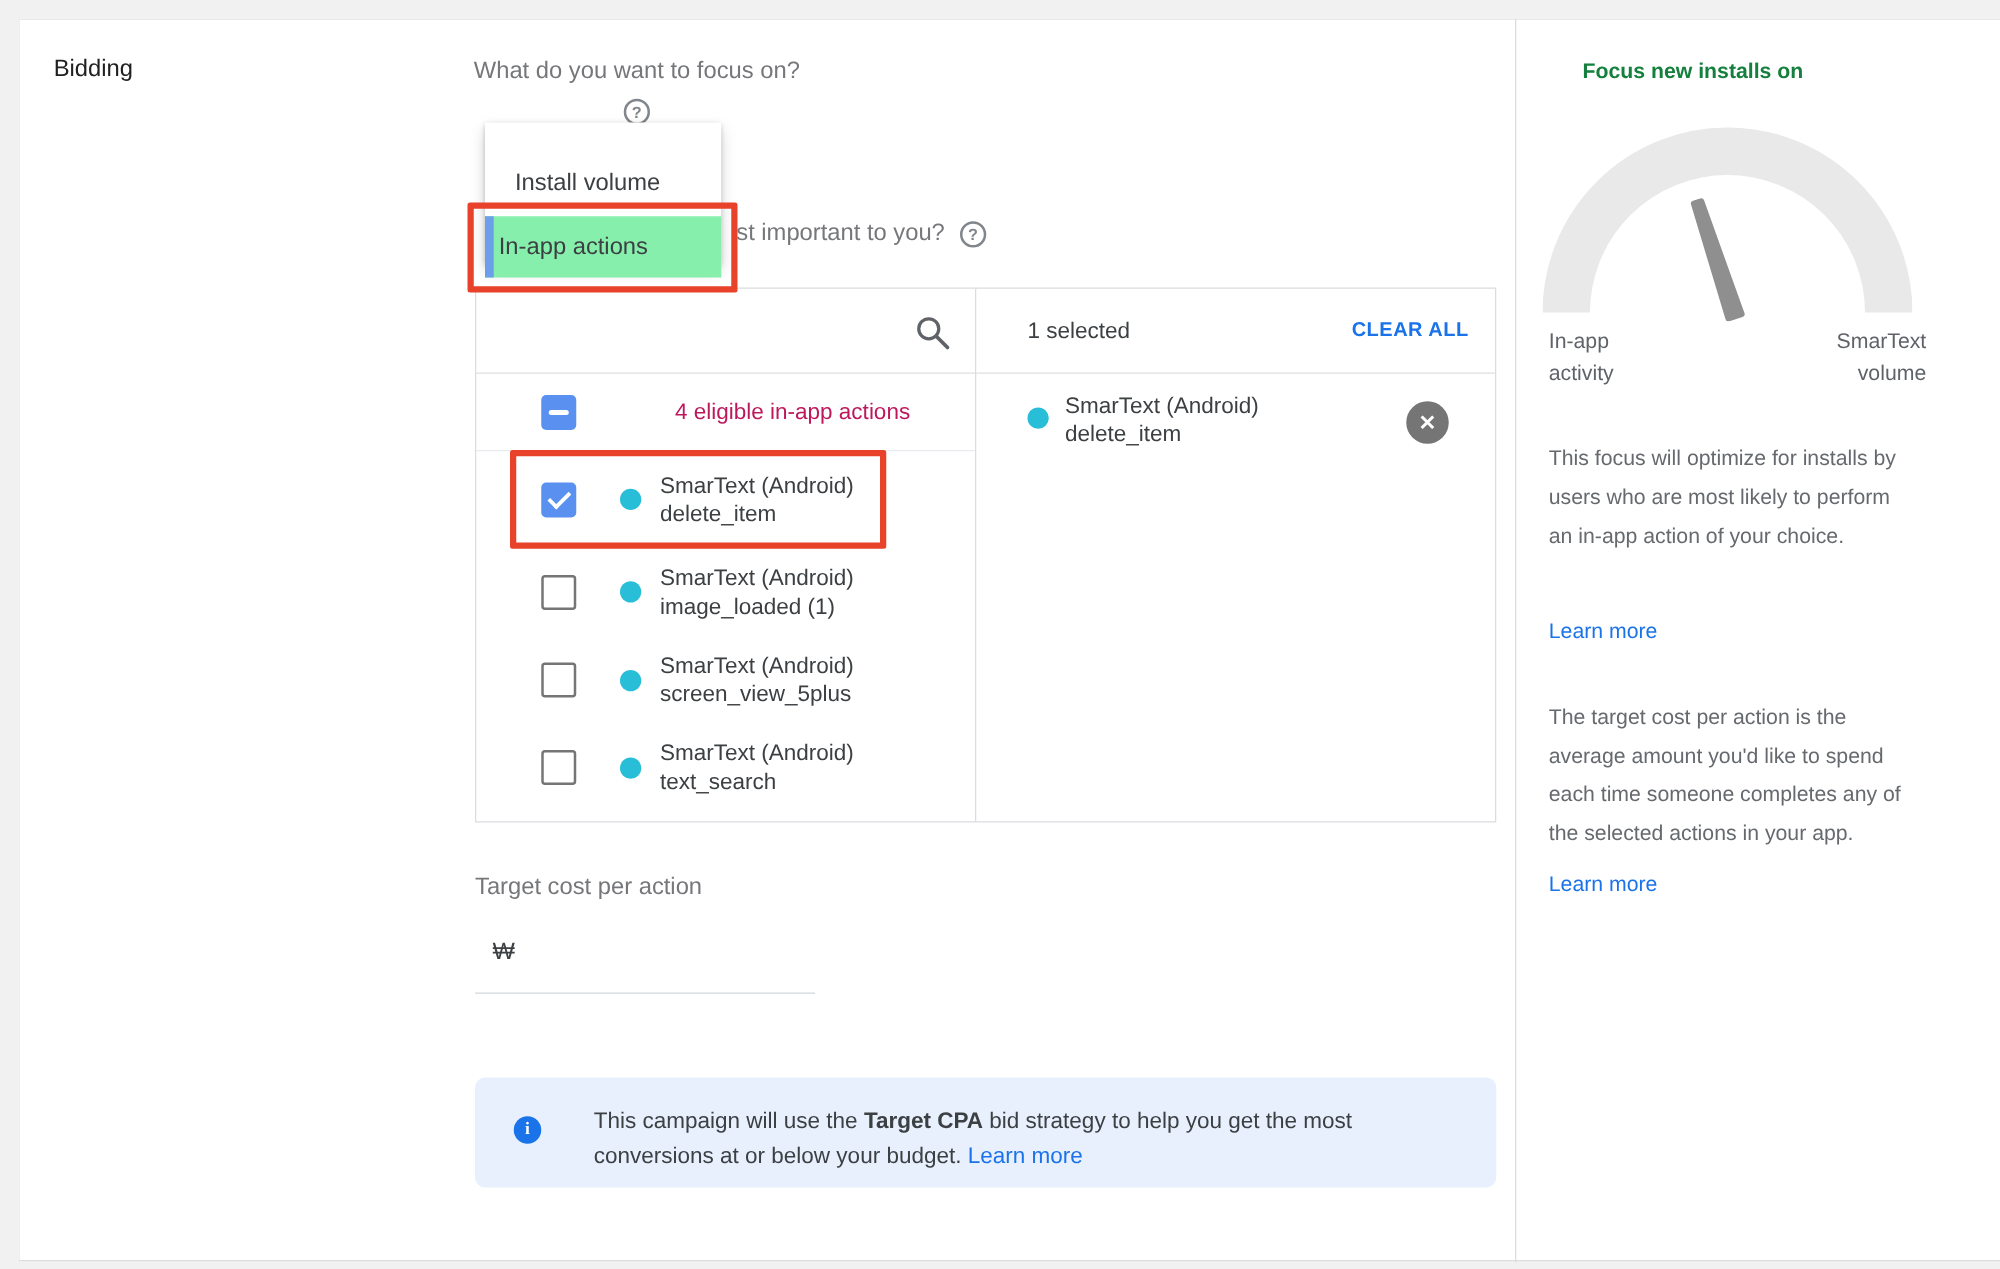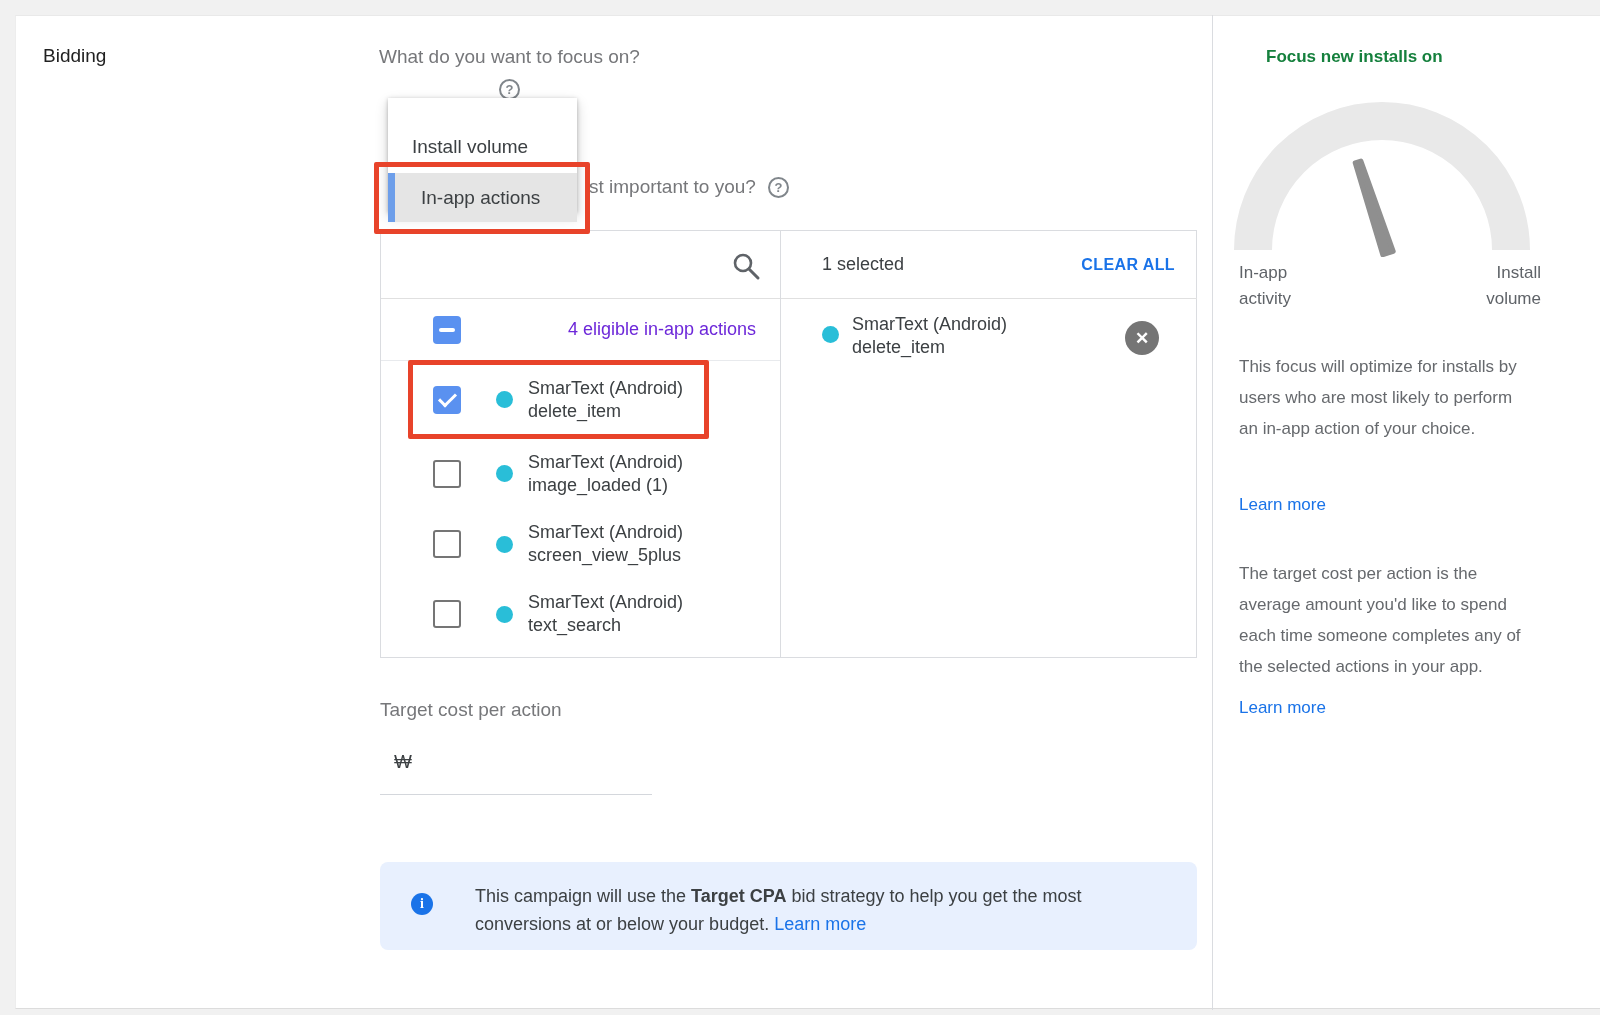--- a/index.html
+++ b/index.html
@@ -19,40 +19,40 @@
                 font-size:19px; color:#76777a; }
   .help-icon { width:21px; height:21px; border:2px solid #80868b; border-radius:50%;
                display:inline-flex; align-items:center; justify-content:center;
                font-size:13px; font-weight:bold; color:#80868b; flex:0 0 auto; }
 
   
   .dropdown { left:388px; top:98px; width:189px; height:114px; background:#fff;
               box-shadow:0 1px 4px rgba(0,0,0,.25), 0 5px 12px rgba(0,0,0,.18); z-index:5; }
   .dd-option { position:absolute; left:0; width:100%; font-size:19px; color:#3c4043; cursor:pointer; }
   .dd-option-1 { top:24px; height:50px; line-height:50px; padding-left:24px; }
-  .dd-option-2 { top:75px; height:49px; line-height:49px; padding-left:26px;
-                 background:#e5e5e5; border-left:7px solid #6d9eea; }
+  .dd-option-2 { top:75px; height:49px; line-height:49px; padding-left:4px;
+                 background:#86efac; border-left:7px solid #6d9eea; }
 
   
   .red-box { border:5px solid #e8432a; border-radius:2px; z-index:8; pointer-events:none; }
   .red-box-dropdown { left:374px; top:162px; width:216px; height:72px; }
   .red-box-action { left:408px; top:360px; width:301px; height:79px; }
 
   
   .picker { left:380px; top:230px; width:817px; height:428px; border:1px solid #dadce0; background:#fff; }
   .picker-left { position:absolute; left:0; top:0; width:399px; height:100%; }
   .picker-right { position:absolute; left:399px; top:0; width:417px; height:100%; border-left:1px solid #dadce0; }
   .search-row { position:absolute; left:0; top:0; width:100%; height:68px; border-bottom:1px solid #e0e0e0; }
   .search-input { position:absolute; left:36px; top:18px; width:300px; height:32px; border:none; outline:none;
                   font-size:18px; color:#3c4043; font-family:"Liberation Sans", sans-serif; }
   .search-input::placeholder { color:#80868b; }
   .search-icon { position:absolute; left:350px; top:20px; }
   .group-row { position:absolute; left:0; top:68px; width:100%; height:62px; border-bottom:1px solid #e8eaed;
                display:flex; align-items:center; cursor:pointer; }
-  .group-label { margin-left:107px; font-size:18px; color:#6d28d9; }
+  .group-label { margin-left:79px; font-size:18px; color:#be185d; }
 
   .action-row { position:absolute; left:0; width:100%; display:flex; align-items:center; cursor:pointer; }
   .row-0 { top:130px; height:77px; }
   .row-1 { top:207px; height:71px; }
   .row-2 { top:278px; height:70px; }
   .row-3 { top:348px; height:70px; }
 
   .checkbox { position:relative; width:28px; height:28px; margin-left:52px; flex:0 0 auto;
               border-radius:3px; border:2px solid #757575; background:#fff; cursor:pointer; }
   .checkbox.checked, .checkbox.indeterminate { border:none; background:#5a91f0; border-radius:4px; }
@@ -219,21 +219,21 @@
   <svg class="abs gauge" width="296" height="160" viewBox="0 0 296 160">
     <path d="M 19 153 A 129 129 0 0 1 277 153" fill="none" stroke="#e9e9e9" stroke-width="38"></path>
     <polygon points="121.2,65.9 126.9,64.1 159.2,154.3 148.8,157.7" fill="#8f8f8f" stroke="#8f8f8f" stroke-width="5" stroke-linejoin="round"></polygon>
   </svg>
 
   <div class="abs gauge-label-left">
     <div>In-app</div>
     <div>activity</div>
   </div>
   <div class="abs gauge-label-right">
-    <div>Install</div>
+    <div>SmarText</div>
     <div>volume</div>
   </div>
 
   <div class="abs sb-par sb-par-1">This focus will optimize for installs by users who are most likely to perform an in-app action of your choice.</div>
   <a class="sb-link sb-link-1 link">Learn more</a>
   <div class="abs sb-par sb-par-2">The target cost per action is the average amount you'd like to spend each time someone completes any of the selected actions in your app.</div>
   <a class="sb-link sb-link-2 link">Learn more</a>
 </div>
 
 </body></html>

